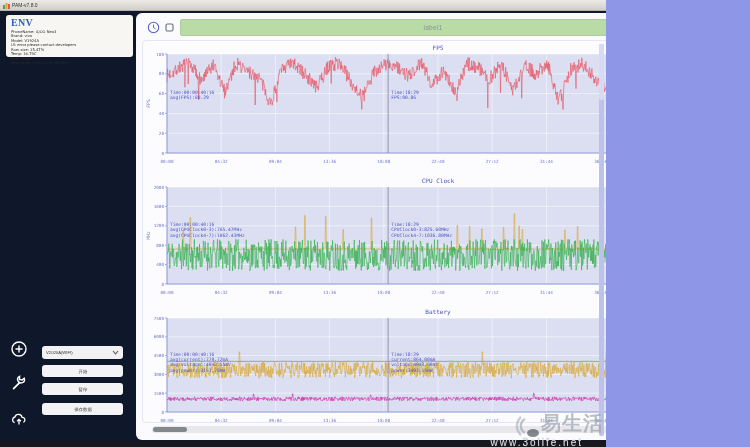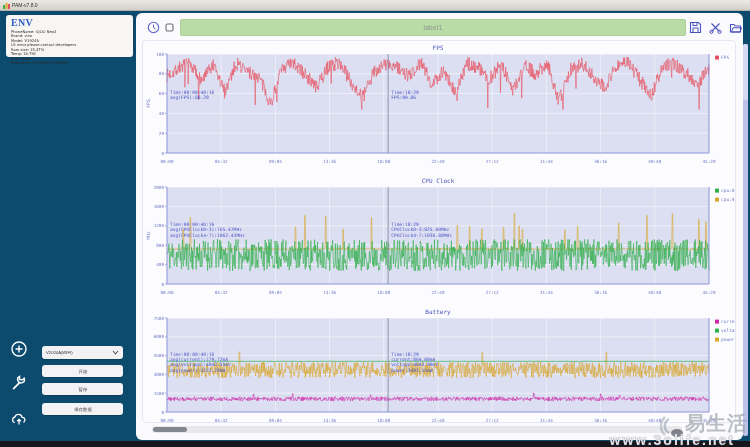--- a/index.html
+++ b/index.html
@@ -1,16 +1,16 @@
 <!DOCTYPE html>
 <html><head>
 <meta charset="utf-8">
 <style>
   html,body{margin:0;padding:0;background:#8e96e7;}
-  #app{position:relative;width:750px;height:447px;background:#0c4a6e;overflow:hidden;
+  #app{position:relative;width:606px;height:447px;background:#0f172a;overflow:hidden;
        font-family:"Liberation Sans",sans-serif;}
   
   .titlebar{position:absolute;left:0;top:0;width:750px;height:11px;
     background:linear-gradient(#eceae5,#d2cfc9);border-bottom:1px solid #b4b1ab;
     display:flex;align-items:center;gap:2px;padding:0 3px;box-sizing:border-box;}
   .titlebar .ttext{font-size:8px;transform:scale(.62);transform-origin:0 50%;
     color:#333;white-space:nowrap;}
   
   .card{position:absolute;background:#f7f6f2;border-radius:3px;padding:2px 5px;
     box-shadow:0 0 2px rgba(40,40,90,.25);box-sizing:border-box;}
@@ -47,21 +47,21 @@
   .hscroll .thumb{position:absolute;left:1px;top:1px;width:34px;height:5px;background:#83888f;
     border-radius:3px;}
   .vscroll{position:absolute;right:2px;top:44px;width:5px;height:392px;background:#bcc2ea;
     border-radius:2px;}
   .vscroll .vthumb{position:absolute;top:0;left:0;width:5px;height:56px;background:#d6daf4;border-radius:2px;}
   
   .bottombar{position:absolute;left:0;bottom:0;width:750px;height:6px;background:#17171c;}
   .wm{position:absolute;right:2px;bottom:8px;opacity:.85;pointer-events:none;}
   .wm-logo{font-size:20px;font-weight:bold;color:#9aa0ab;opacity:.8;
     font-family:Liberation Serif, serif;letter-spacing:1px;}
-  .wmurl{position:absolute;right:15px;bottom:-1px;font-size:14px;font-weight:bold;color:#eceaf2;
+  .wmurl{position:absolute;right:23px;bottom:-1px;font-size:10px;font-weight:normal;color:#eceaf2;
     letter-spacing:2px;opacity:.95;text-shadow:0 0 1px #555;}
 </style>
 </head>
 <body>
 
 <div id="app">
 
   <div class="titlebar">
     <svg width="7" height="7" viewBox="0 0 7 7">
       <rect x="0" y="3" width="2" height="4" fill="#3fae49"></rect>

